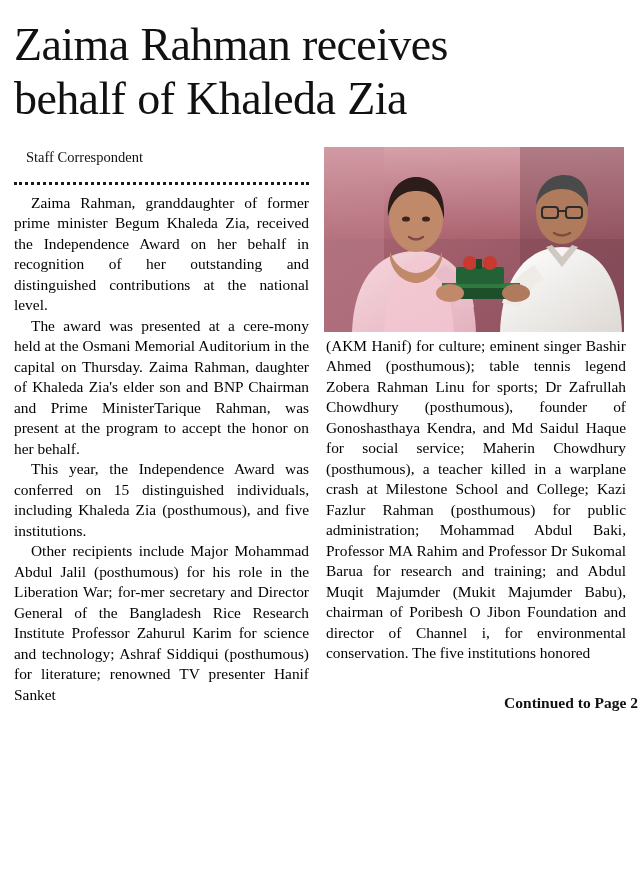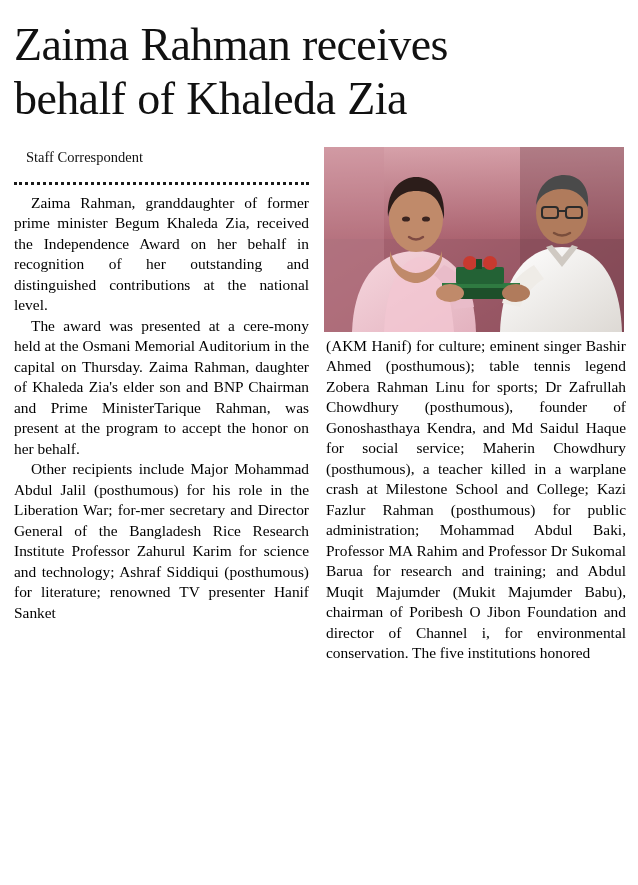--- a/index.html
+++ b/index.html
@@ -189,23 +189,25 @@
 
         <ellipse cx="126" cy="146" rx="14" ry="9" fill="#c08a6a"></ellipse>
         <ellipse cx="192" cy="146" rx="14" ry="9" fill="#b07b5c"></ellipse>
       </svg>
     </div>
 
     <div class="columns">
       <div class="col col-left">
         <p>Zaima Rahman, granddaughter of former prime minister Begum Khaleda Zia, received the Independence Award on her behalf in recognition of her outstanding and distinguished contributions at the national level.</p>
         <p>The award was presented at a cere-mony held at the Osmani Memorial Auditorium in the capital on Thursday. Zaima Rahman, daughter of Khaleda Zia's elder son and BNP Chairman and Prime MinisterTarique Rahman, was present at the program to accept the honor on her behalf.</p>
+        <p>This year, the Independence Award was conferred on 15 distinguished individuals, including Khaleda Zia (posthumous), and five institutions.</p>
         <p>Other recipients include Major Mohammad Abdul Jalil (posthumous) for his role in the Liberation War; for-mer secretary and Director General of the Bangladesh Rice Research Institute Professor Zahurul Karim for science and technology; Ashraf Siddiqui (posthumous) for literature; renowned TV presenter Hanif Sanket</p>
       </div>
       <div class="col col-right">
         <p>(AKM Hanif) for culture; eminent singer Bashir Ahmed (posthumous); table tennis legend Zobera Rahman Linu for sports; Dr Zafrullah Chowdhury (posthumous), founder of Gonoshasthaya Kendra, and Md Saidul Haque for social service; Maherin Chowdhury (posthumous), a teacher killed in a warplane crash at Milestone School and College; Kazi Fazlur Rahman (posthumous) for public administration; Mohammad Abdul Baki, Professor MA Rahim and Professor Dr Sukomal Barua for research and training; and Abdul Muqit Majumder (Mukit Majumder Babu), chairman of Poribesh O Jibon Foundation and director of Channel i, for environmental conservation. The five institutions honored</p>
       </div>
     </div>
 
   </div>
 
+  <div class="continued">Continued to Page 2</div>
 
 </div>
 
 </body></html>

